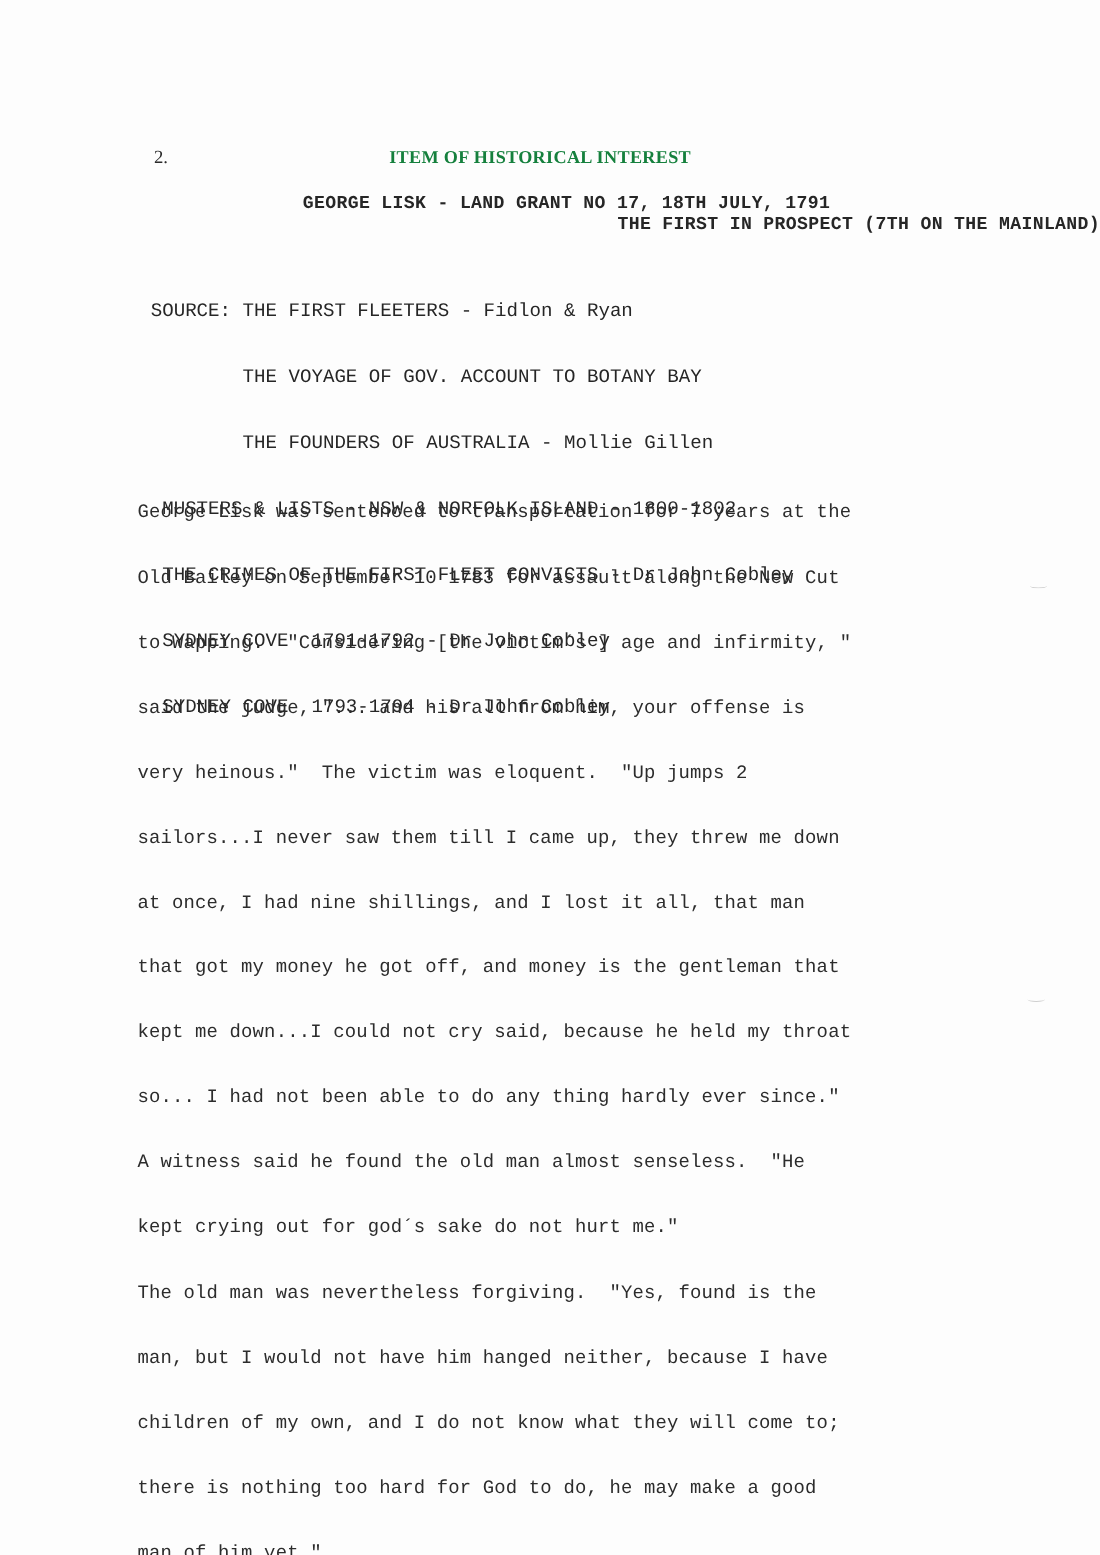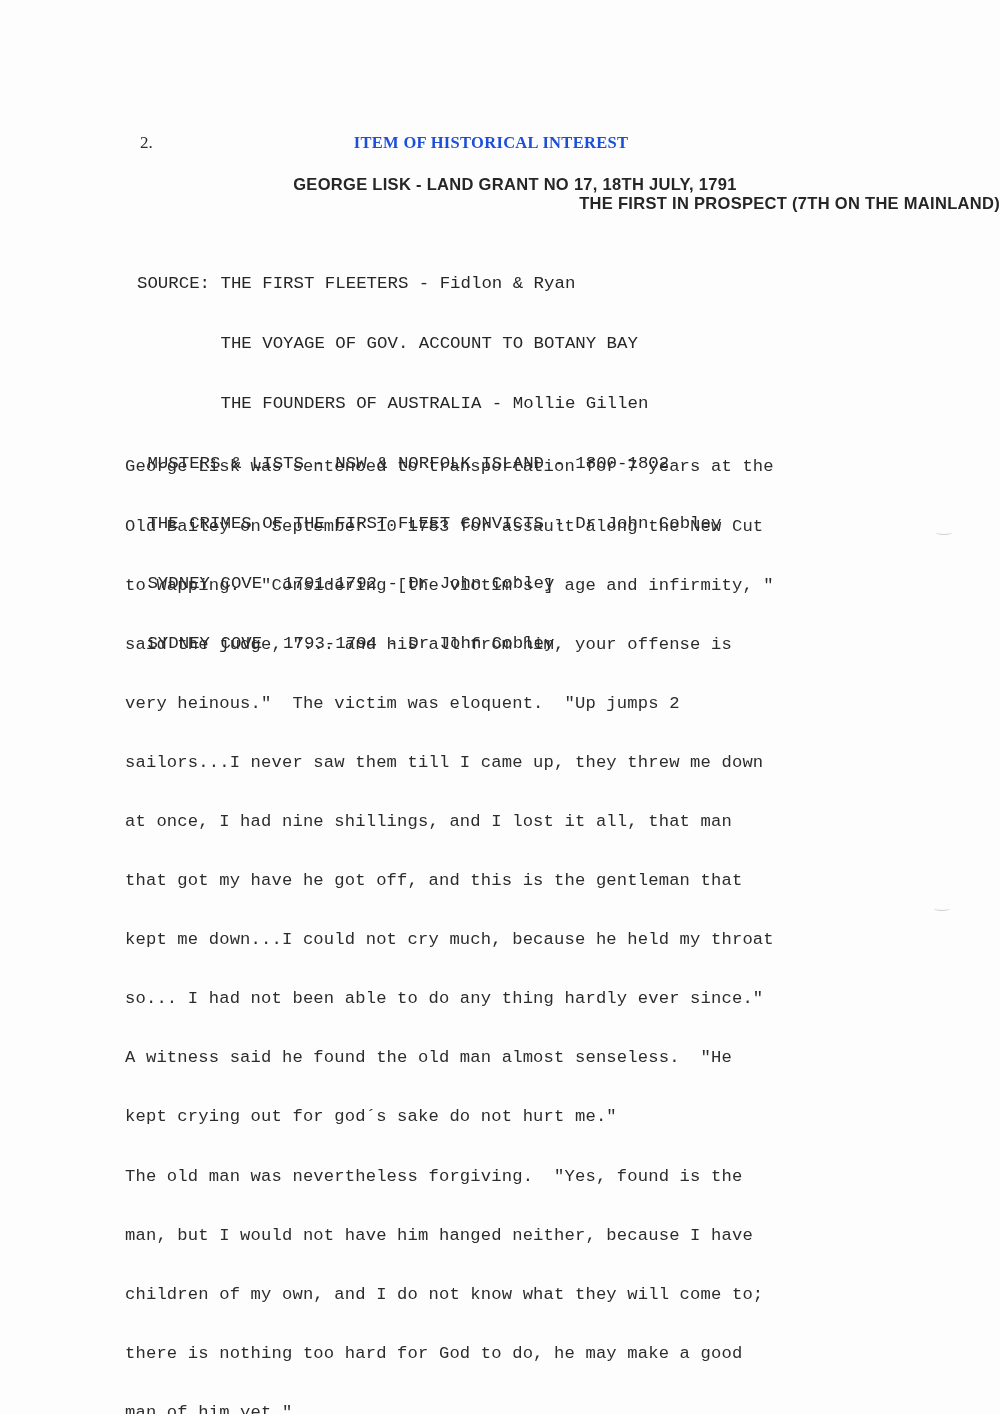--- a/index.html
+++ b/index.html
@@ -34,28 +34,28 @@
       left: 0;
       width: 972px;
       top: 133px;
       text-align: center;
       padding-left: 10px;
       box-sizing: border-box;
       font-family: "Liberation Serif", "DejaVu Serif", serif;
       font-weight: bold;
       font-size: 16.5px;
       letter-spacing: 0.3px;
-      color: #1d4ed8;
+      color: #15803d;
     }
     .subtitle {
       position: absolute;
       left: 0;
       width: 1000px;
       text-align: center;
-      font-family: Liberation Sans, sans-serif;
+      font-family: Liberation Mono, monospace;
       font-weight: bold;
       font-size: 16.5px;
       letter-spacing: 0.3px;
       color: #262626;
       padding-left: 30px;
       box-sizing: border-box;
     }
     .subtitle.l1 { top: 175px; }
     .subtitle.l2 { top: 194px; text-align: right; }
 
@@ -116,22 +116,22 @@
   </div>
 
   <div class="body-text">
     <div class="line">George Lisk was sentenced to transportation for 7 years at the</div>
     <div class="line">Old Bailey on September 10 1783 for assault along the New Cut</div>
     <div class="line">to Wapping.  "Considering [the victim´s ] age and infirmity, "</div>
     <div class="line">said the judge, "... and his all from him, your offense is</div>
     <div class="line">very heinous."  The victim was eloquent.  "Up jumps 2</div>
     <div class="line">sailors...I never saw them till I came up, they threw me down</div>
     <div class="line">at once, I had nine shillings, and I lost it all, that man</div>
-    <div class="line">that got my have he got off, and this is the gentleman that</div>
-    <div class="line">kept me down...I could not cry much, because he held my throat</div>
+    <div class="line">that got my money he got off, and money is the gentleman that</div>
+    <div class="line">kept me down...I could not cry said, because he held my throat</div>
     <div class="line">so... I had not been able to do any thing hardly ever since."</div>
     <div class="line">A witness said he found the old man almost senseless.  "He</div>
     <div class="line">kept crying out for god´s sake do not hurt me."</div>
     <div class="line">The old man was nevertheless forgiving.  "Yes, found is the</div>
     <div class="line">man, but I would not have him hanged neither, because I have</div>
     <div class="line">children of my own, and I do not know what they will come to;</div>
     <div class="line">there is nothing too hard for God to do, he may make a good</div>
     <div class="line">man of him yet."</div>
     
     

